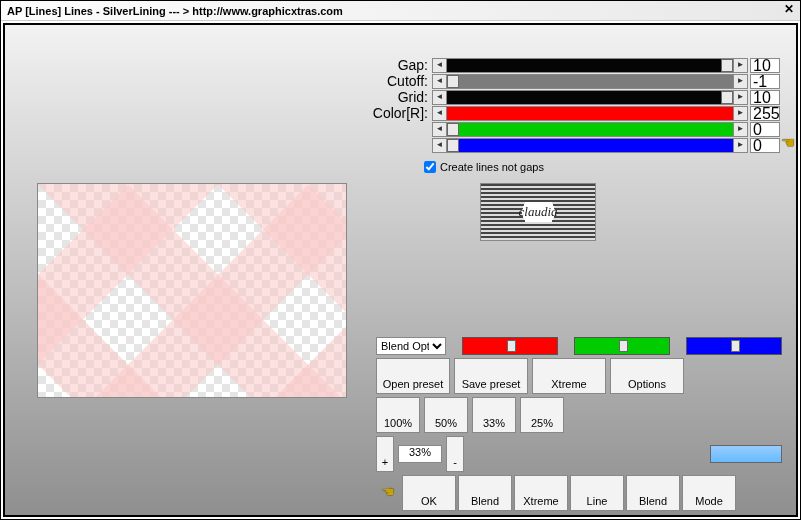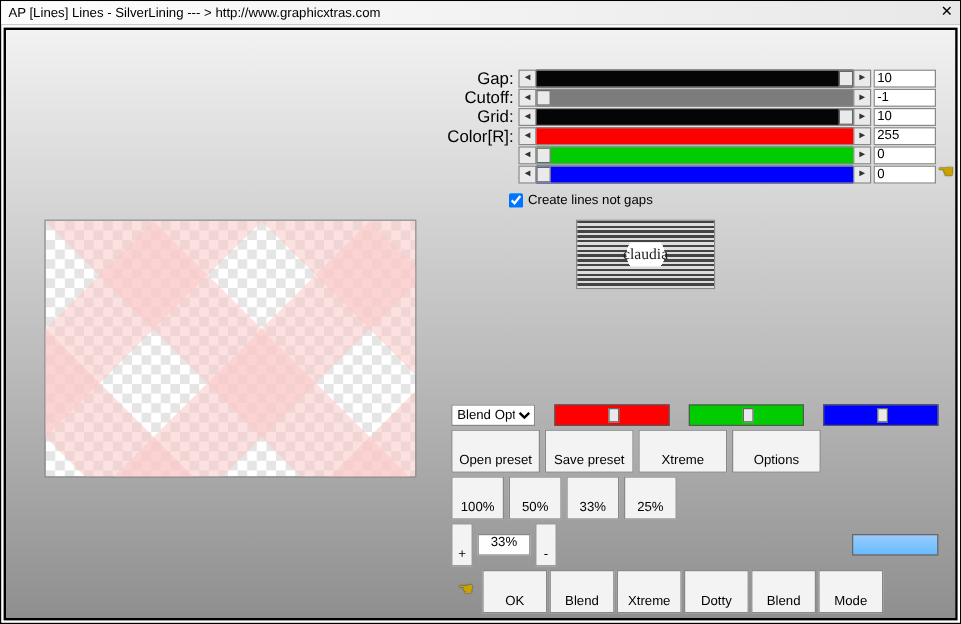--- a/index.html
+++ b/index.html
@@ -18,20 +18,21 @@
     flex-direction: column;
   }
   .titlebar {
     height: 20px;
     background: linear-gradient(to right, #fdfdfd, #e8e8e8);
     display: flex;
     align-items: center;
     padding: 0 2px 0 6px;
     font-size: 11px;
     border-bottom: 1px solid #ccc;
+    font-weight: bold;
   }
   .titlebar .title { flex: 1; color: #000; }
   .close-btn {
     width: 18px; height: 15px;
     text-align: center;
     line-height: 13px;
     font-size: 12px;
     cursor: pointer;
     font-family: Arial;
   }
@@ -131,46 +132,46 @@
   .slider-track.blue  { background: #00f; }
   .slider-thumb {
     position: absolute;
     top: 0;
     width: 12px;
     height: 13px;
     background: #eaeaea;
     border: 1px solid #666;
   }
   .slider-value {
-    width: 52px;
+    width: 30px;
     margin-left: 2px;
     background: #fff;
     border: 1px solid #888;
-    font-size: 11px;
+    font-size: 16px;
     padding: 0 2px;
     height: 15px;
     line-height: 13px;
   }
   .checkbox-row {
     margin: 8px 0 8px 54px;
     display: flex;
     align-items: flex-start;
     gap: 4px;
   }
   .checkbox-row input { width:12px; height:12px; margin:0; }
   .logo {
     margin: 10px auto 0 110px;
     width: 116px;
     height: 58px;
     background:#fff;
     border:1px solid #888;
     position: relative;
     background-image: repeating-linear-gradient(
       to bottom, #444 0, #444 2px, #ddd 2px, #ddd 4px);
-    display:flex;align-items:center;justify-content:center;
+    display:flex;align-items:center;justify-content:center;font-style:italic;
   }
   .logo span{
     background: radial-gradient(circle at 50% 50%, #fff 0%, #fff 55%, transparent 56%);
     padding: 2px 8px;
     font-family: cursive;
     font-size: 13px;
     color:#222;
     border-radius: 10px;
   }
   .panel-bottom {
@@ -402,21 +403,21 @@
             <div class="zoom-input">33%</div>
             <div class="btn sq">-</div>
             <div class="color-swatch"></div>
           </div>
 
           <div class="btn-row-final">
             <span class="pointer-hand">☛</span>
             <div class="btn w54">OK</div>
             <div class="btn w54">Blend</div>
             <div class="btn w54">Xtreme</div>
-            <div class="btn w54">Dotty</div>
+            <div class="btn w54">Line</div>
             <div class="btn w54">Blend</div>
             <div class="btn w54">Mode</div>
           </div>
         </div>
 
       </div>
     </div>
   </div>
 </div>
 

